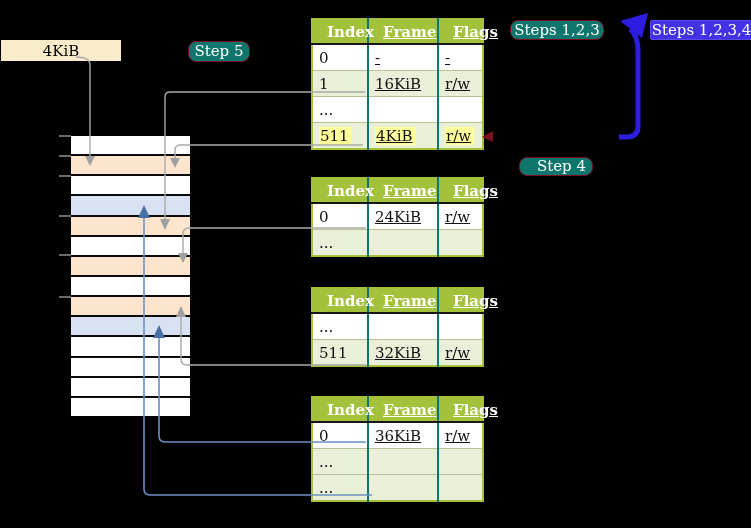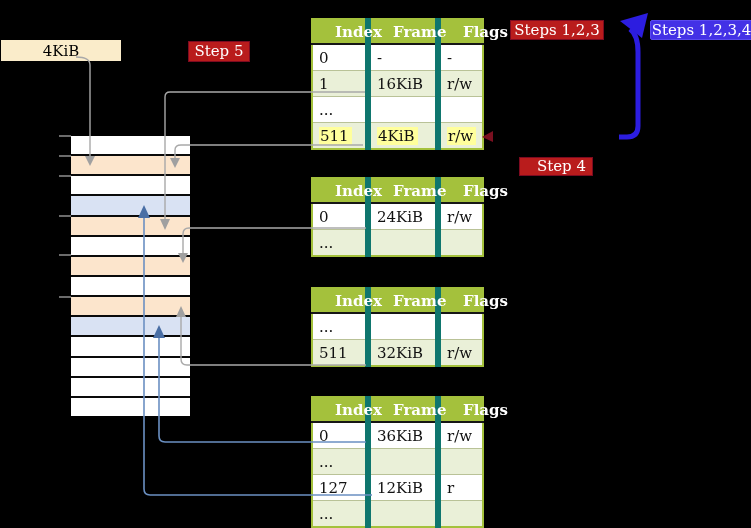--- a/index.html
+++ b/index.html
@@ -12,21 +12,21 @@
     position:absolute;left:1px;top:40px;width:120px;height:21px;
     background:#faecca;color:#000;font-size:15px;
     display:flex;align-items:center;justify-content:center;
   }
   
   .badge{
     position:absolute;color:#fff;font-size:15px;
     display:flex;align-items:center;justify-content:center;
     white-space:nowrap;line-height:1;
   }
-  .badge.red{background:#b91c1c;border:1px solid #7d0a20;border-radius:0;}
+  .badge.red{background:#0f766e;border:1px solid #7d0a20;border-radius:8px;}
   .badge.blue{background:#4331e6;border:1px solid #5a4af0;border-radius:2px;}
   #badge-step0   {left:188px;top:41px;width:60px;height:19px;}
   #badge-steps123{left:510px;top:20px;width:92px;height:18px;}
   #badge-steps1234{left:650px;top:20px;width:101px;height:18px;}
   #badge-step4   {left:519px;top:157px;width:61px;height:17px;padding-left:11px;}
   
   #memory-column{
     position:absolute;left:71px;top:136px;width:119px;height:280px;
     display:flex;flex-direction:column;
   }
@@ -37,28 +37,28 @@
   .mem-blue {background:#d9e2f3;}
   
   .ptable{position:absolute;left:311px;}
   #table-1{top:18px;} #table-2{top:177px;} #table-3{top:287px;} #table-4{top:396px;}
   .ptable table{
     border-collapse:collapse;table-layout:fixed;width:171px;
     background:#fff;border:2px solid #a4c13c;
   }
   .ptable th{
     background:#a4c13c;color:#fff;font-weight:bold;text-align:left;
-    font-size:15px;height:21px;padding:1px 0 1px 22px;
+    font-size:15px;height:21px;padding:1px 0 1px 14px;
     border-bottom:2px solid #161616;
   }
   .ptable td{
     font-size:15px;color:#111;height:25px;padding:0 0 0 6px;
     vertical-align:middle;
   }
-  .ptable th + th, .ptable td + td{border-left:6px solid #0f766e;}
+  .ptable th + th, .ptable td + td{border-left:2px solid #0f766e;text-decoration:underline;}
   .ptable tbody tr + tr td{border-top:1px solid #b9c297;}
   .ptable tr.shade td{background:#eaf0d8;}
   .ptable .hl{background:#ffff9c;padding:0 3px 0 1px;}
   
   #arrows{position:absolute;left:0;top:0;pointer-events:none;}
 </style>
 </head>
 <body>
 
 <div id="canvas">
@@ -201,25 +201,20 @@
         <tbody>
           <tr>
             <td>0</td>
             <td>36KiB</td>
             <td>r/w</td>
           </tr>
           <tr class="shade">
             <td>...</td>
             <td></td>
             <td></td>
-          </tr>
-          <tr>
-            <td>127</td>
-            <td>12KiB</td>
-            <td>r</td>
           </tr>
           <tr class="shade">
             <td>...</td>
             <td></td>
             <td></td>
           </tr>
         </tbody>
       </table>
     </div>
 

